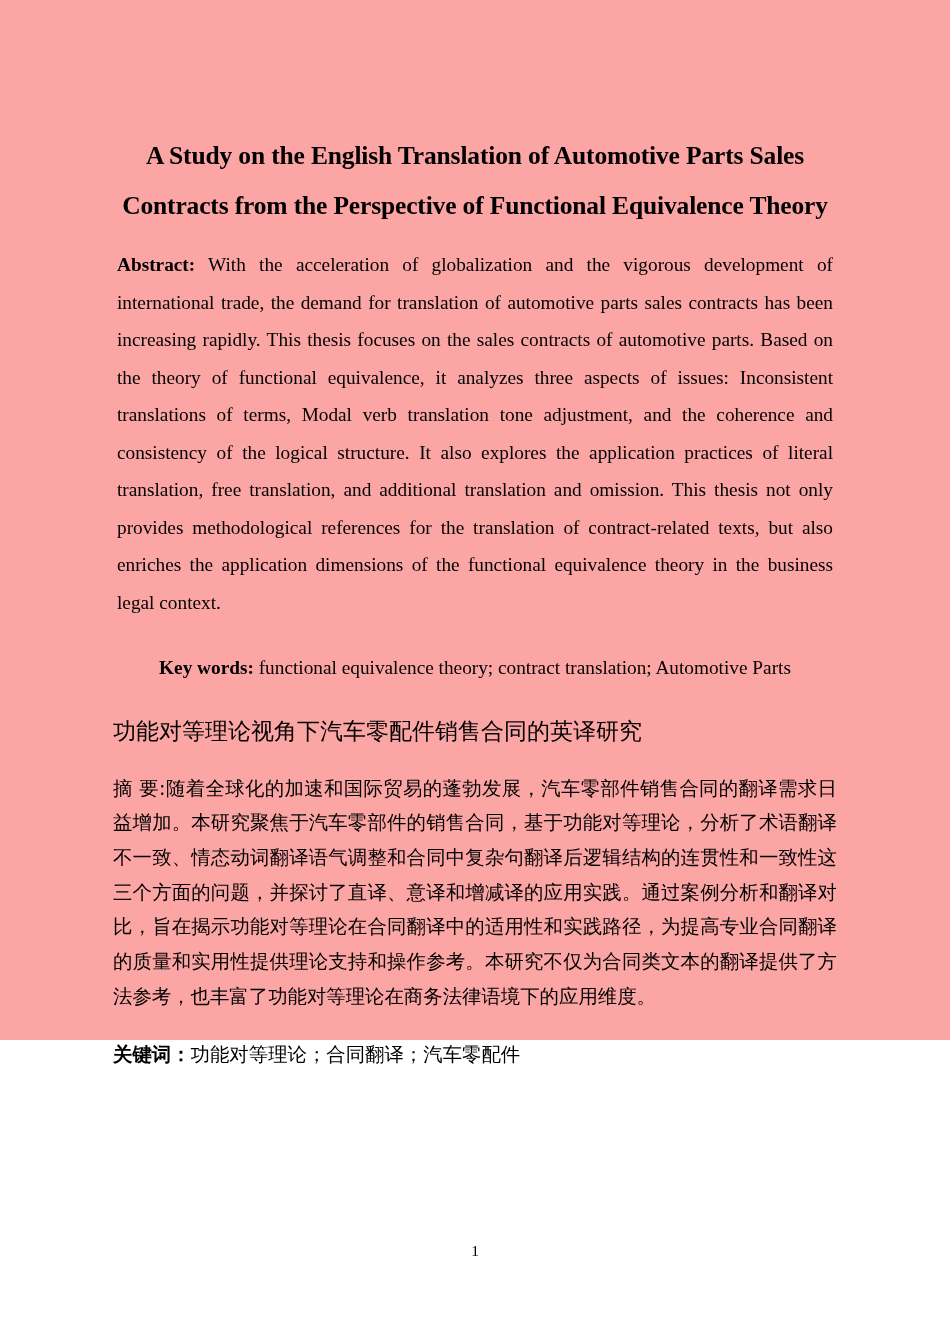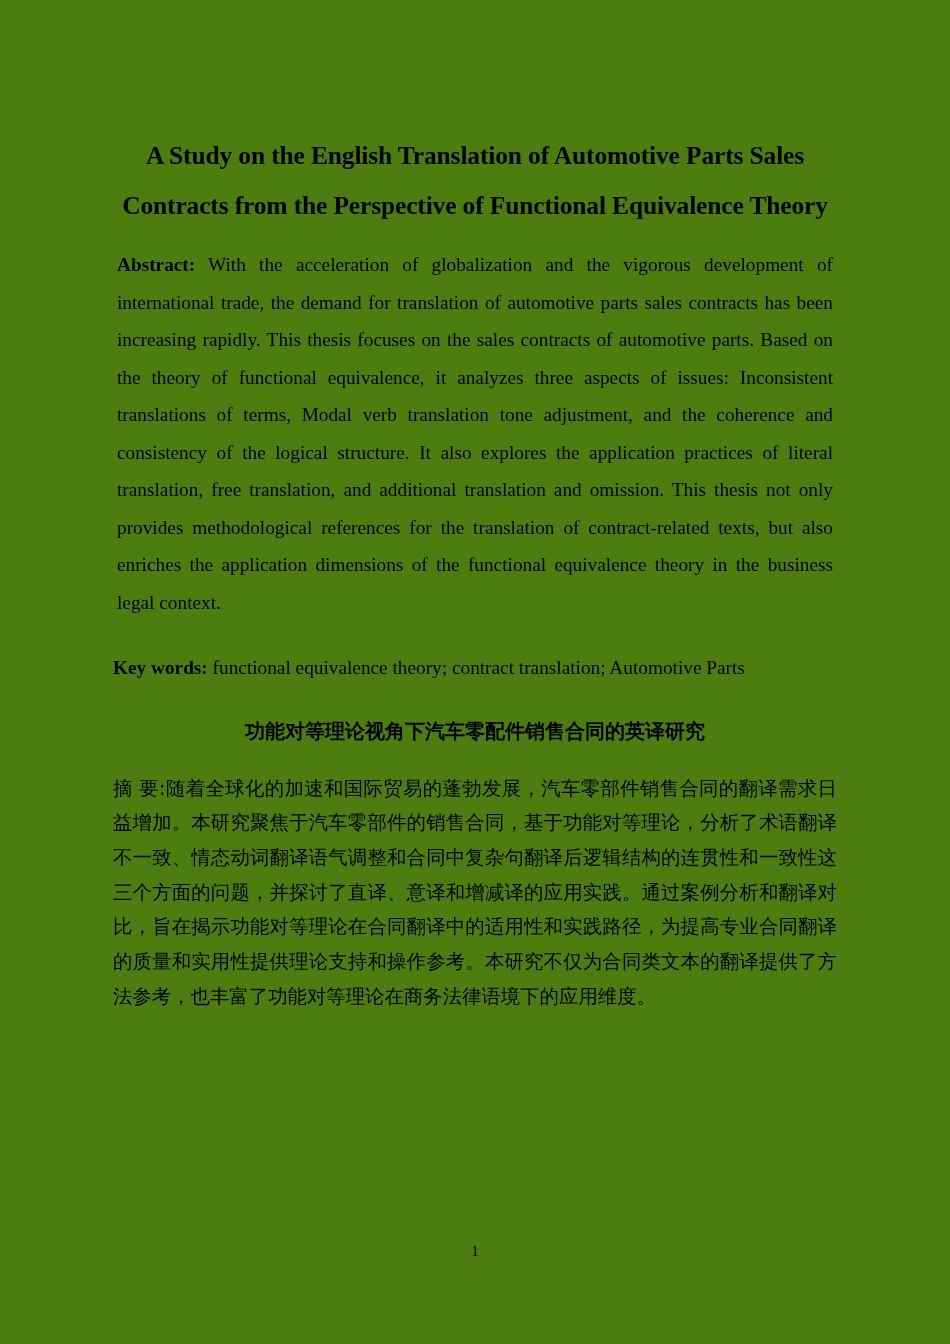--- a/index.html
+++ b/index.html
@@ -14,22 +14,22 @@
     font-family: "Liberation Serif", "DejaVu Serif", serif;
     color: #000000;
     overflow: hidden;
   }
 
   .page {
     position: absolute;
     left: 0;
     top: 0;
     width: 950px;
-    height: 1344px;
-    background: #4d7c0f;
+    height: 1040px;
+    background: #fca5a5;
   }
 
   .content {
     position: absolute;
     left: 113px;
     top: 0;
     width: 724px;
   }
 
   
@@ -55,37 +55,36 @@
     line-height: 37.5px;
     color: #000000;
   }
   .abstract-en .lbl {
     font-weight: bold;
   }
 
   .keywords-en {
     margin: 0;
     padding-top: 24px;
-    text-align: left;
+    text-align: center;
     font-size: 19.3px;
     line-height: 37.5px;
     color: #000000;
   }
   .keywords-en .lbl {
     font-weight: bold;
   }
 
   
   .title-zh {
     margin: 0;
     padding-top: 22px;
-    text-align: center;
     font-family: "DejaVu Sans", "Liberation Sans", sans-serif;
-    font-weight: bold;
-    font-size: 20px;
+    font-weight: normal;
+    font-size: 23px;
     line-height: 44px;
     letter-spacing: 0px;
     color: #000000;
   }
 
   
   .abstract-zh {
     margin: 0;
     padding-top: 19px;
     text-align: justify;
@@ -133,17 +132,18 @@
     <h1 class="title-en">A Study on the English Translation of Automotive Parts Sales Contracts from the Perspective of Functional Equivalence Theory</h1>
 
     <p class="abstract-en"><span class="lbl">Abstract:</span><span> With the acceleration of globalization and the vigorous development of international trade, the demand for translation of automotive parts sales contracts has been increasing rapidly. This thesis focuses on the sales contracts of automotive parts. Based on the theory of functional equivalence, it analyzes three aspects of issues: Inconsistent translations of terms, Modal verb translation tone adjustment, and the coherence and consistency of the logical structure. It also explores the application practices of literal translation, free translation, and additional translation and omission. This thesis not only provides methodological references for the translation of contract-related texts, but also enriches the application dimensions of the functional equivalence theory in the business legal context.</span></p>
 
     <p class="keywords-en"><span class="lbl">Key words:</span><span> functional equivalence theory; contract translation; Automotive Parts</span></p>
 
     <h2 class="title-zh">功能对等理论视角下汽车零配件销售合同的英译研究</h2>
 
     <p class="abstract-zh"><span class="lbl">摘 要:</span><span>随着全球化的加速和国际贸易的蓬勃发展，汽车零部件销售合同的翻译需求日益增加。本研究聚焦于汽车零部件的销售合同，基于功能对等理论，分析了术语翻译不一致、情态动词翻译语气调整和合同中复杂句翻译后逻辑结构的连贯性和一致性这三个方面的问题，并探讨了直译、意译和增减译的应用实践。通过案例分析和翻译对比，旨在揭示功能对等理论在合同翻译中的适用性和实践路径，为提高专业合同翻译的质量和实用性提供理论支持和操作参考。本研究不仅为合同类文本的翻译提供了方法参考，也丰富了功能对等理论在商务法律语境下的应用维度。</span></p>
 
+    <p class="keywords-zh"><span class="lbl">关键词：</span><span>功能对等理论；合同翻译；汽车零配件</span></p>
 
     <div class="page-number">1</div>
 
   </div>
 </div>
 
 </body></html>

